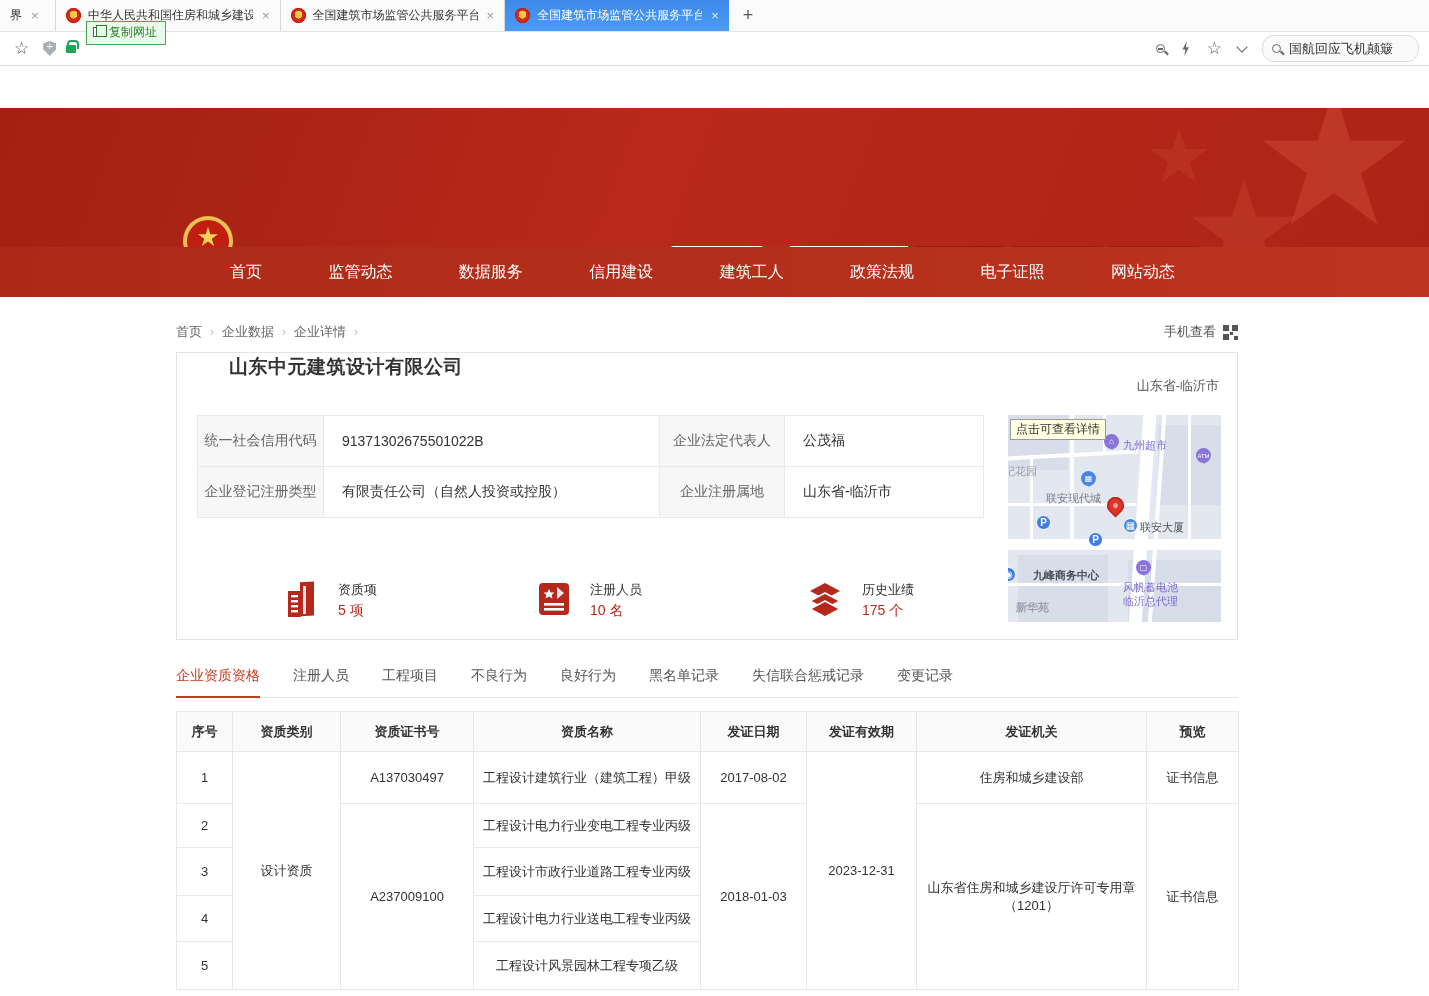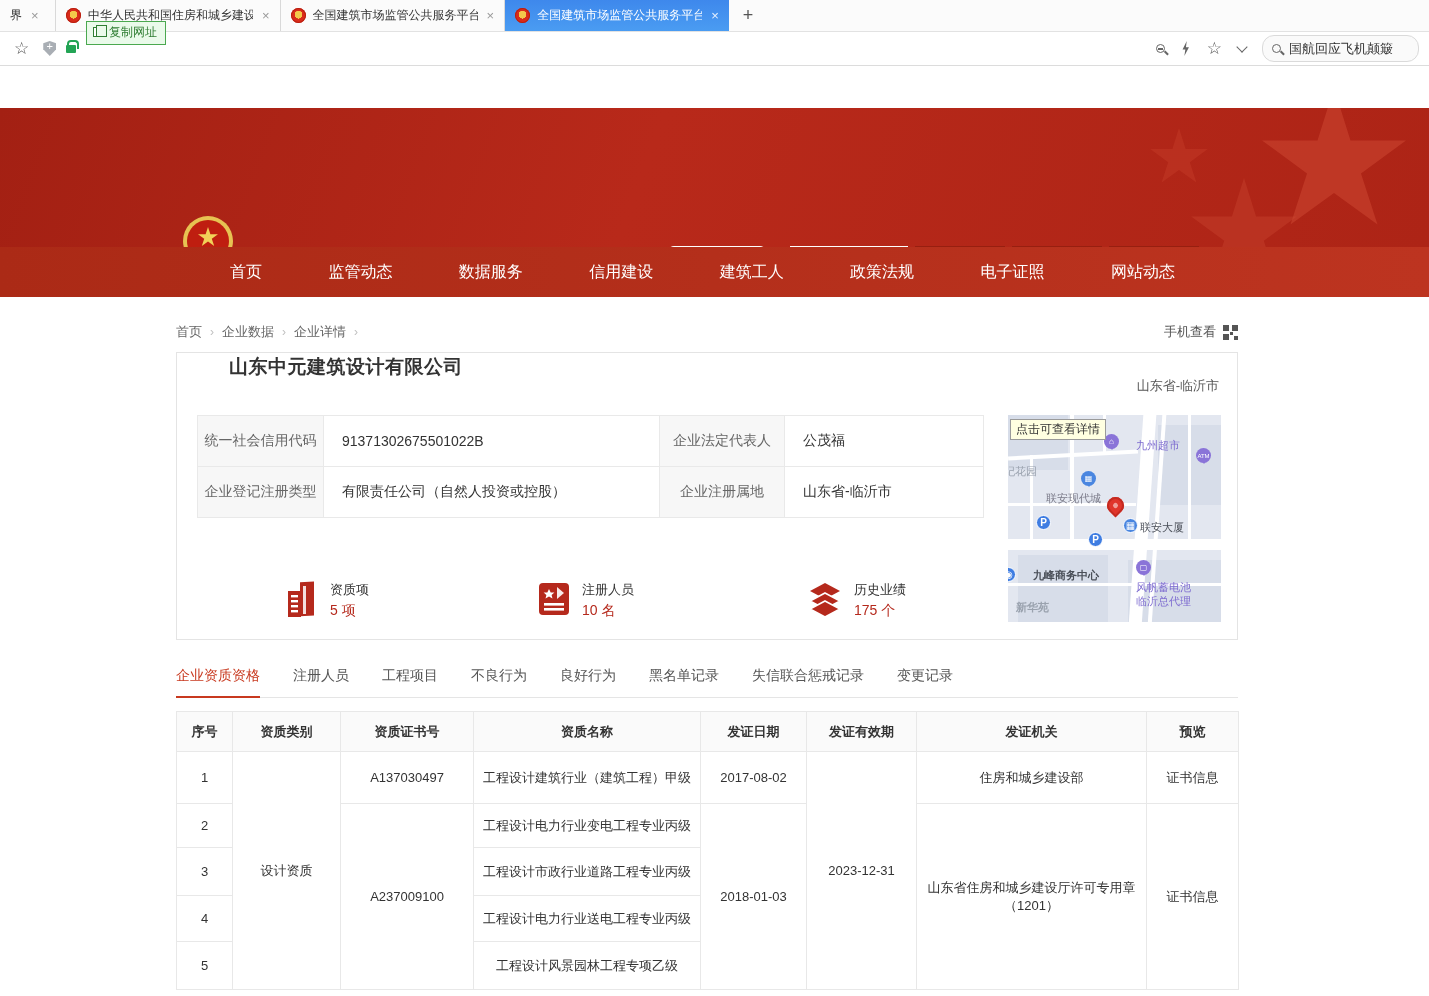--- a/index.html
+++ b/index.html
@@ -78,34 +78,34 @@
   .company-name { position:absolute; left:21px; top:1px; font-size:19px; font-weight:700; color:#333; letter-spacing:.5px;margin-left:31px;}
   .company-region { position:absolute; right:18px; top:24px; font-size:13px; color:#555;}
   table.info { position:absolute; left:20px; top:62px; border-collapse:collapse; }
   table.info td { border:1px solid #e9e9e9; height:51px; font-size:14px; }
   td.lbl { width:126px; background:#f7f7f7; text-align:center; color:#666; }
   td.lbl.l2 { width:125px; }
   td.val { padding-left:18px; color:#333; }
   td.v1 { width:336px; } td.v2 { width:199px; }
 
   .stats { position:absolute; left:0; top:228px; width:810px; }
-  .stat { position:absolute; display:flex; gap:11px; align-items:flex-start;}
+  .stat { position:absolute; display:flex; gap:19px; align-items:flex-start;}
   .stat .txt { display:flex; flex-direction:column; gap:3px; }
   .stat .slabel { font-size:13px; color:#333; }
   .stat .svalue { font-size:14px; color:#b5291c; }
   .s1 { left:108px; } .s2 { left:360px; } .s3 { left:630px; }
 
   
   .map { position:absolute; left:831px; top:62px; width:213px; height:207px; background:#e3e7f0; overflow:hidden; font-size:11px; cursor:pointer;}
   .road { position:absolute; background:#fff; }
   .block { position:absolute; background:#d7dde9; }
   .map-tip { position:absolute; left:2px; top:4px; z-index:5; background:#ffffe1; border:1px solid #9a9a9a; color:#333;
     font-size:12px; padding:1px 5px; white-space:nowrap;}
   .mlabel { position:absolute; white-space:nowrap; }
-  .purple { color:#7d6bd0;margin-left:13px; } .gray { color:#9aa2ae; } .dark { color:#4a4f58; }
+  .purple { color:#7d6bd0; } .gray { color:#9aa2ae; } .dark { color:#4a4f58; }
   .pin { position:absolute; width:15px; height:15px; border-radius:50%; background:#8a74d8; color:#fff;
     font-size:8px; display:flex; align-items:center; justify-content:center;}
   .pin:after { content:""; position:absolute; bottom:-4px; left:5px; border:3px solid transparent; border-top:4px solid #8a74d8;}
   .pin.blue { background:#4a86e0; } .pin.blue:after { border-top-color:#4a86e0; }
   .pcircle { position:absolute; width:15px; height:15px; border-radius:50%; background:#3f7de2; color:#fff; font-size:10px;
     font-weight:700; display:flex; align-items:center; justify-content:center; border:1.5px solid #fff;}
   .red-marker { position:absolute; width:17px; height:17px; background:#e0352b; border-radius:50% 50% 50% 0;
     transform:rotate(-45deg); box-shadow:inset 0 0 0 2px #c42a20;}
   .red-marker:after { content:""; position:absolute; left:6px; top:6px; width:5px; height:5px; border-radius:50%; background:#f9d7d4; opacity:.65;}
 

